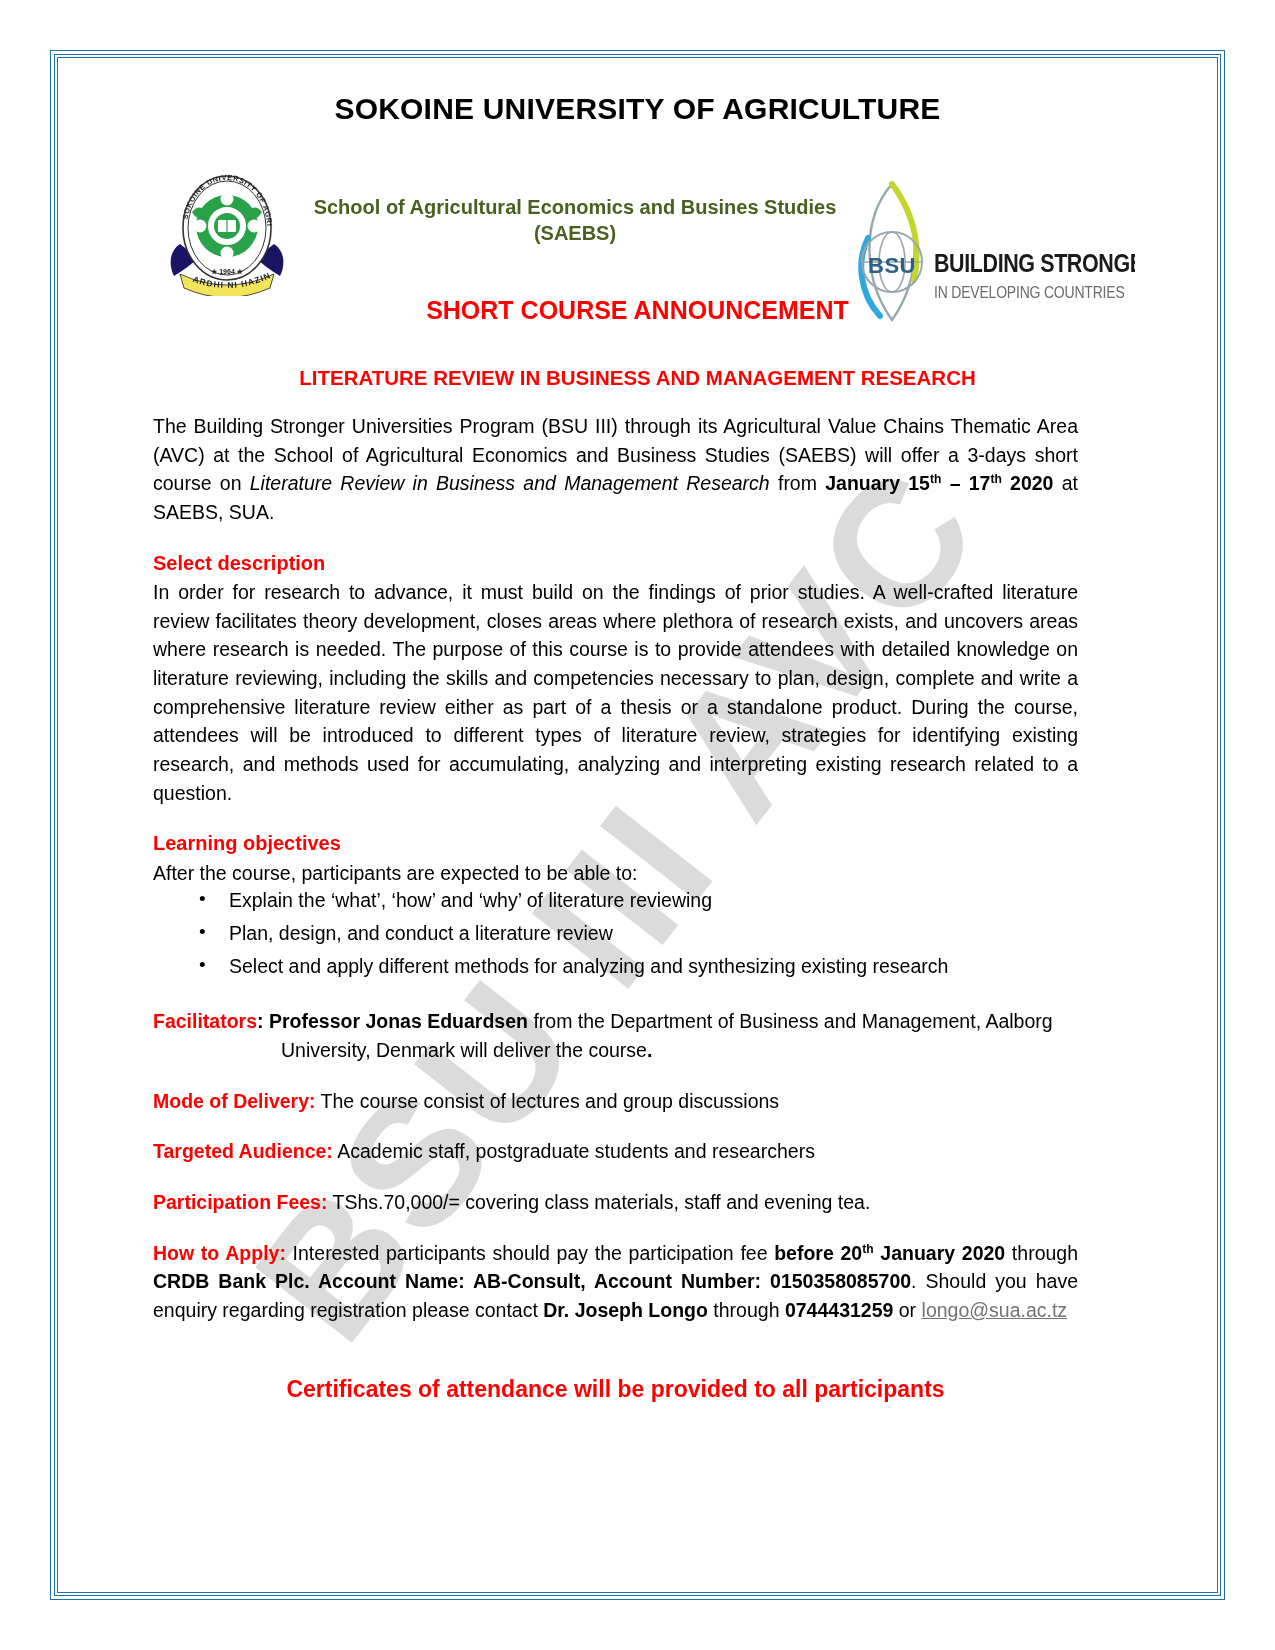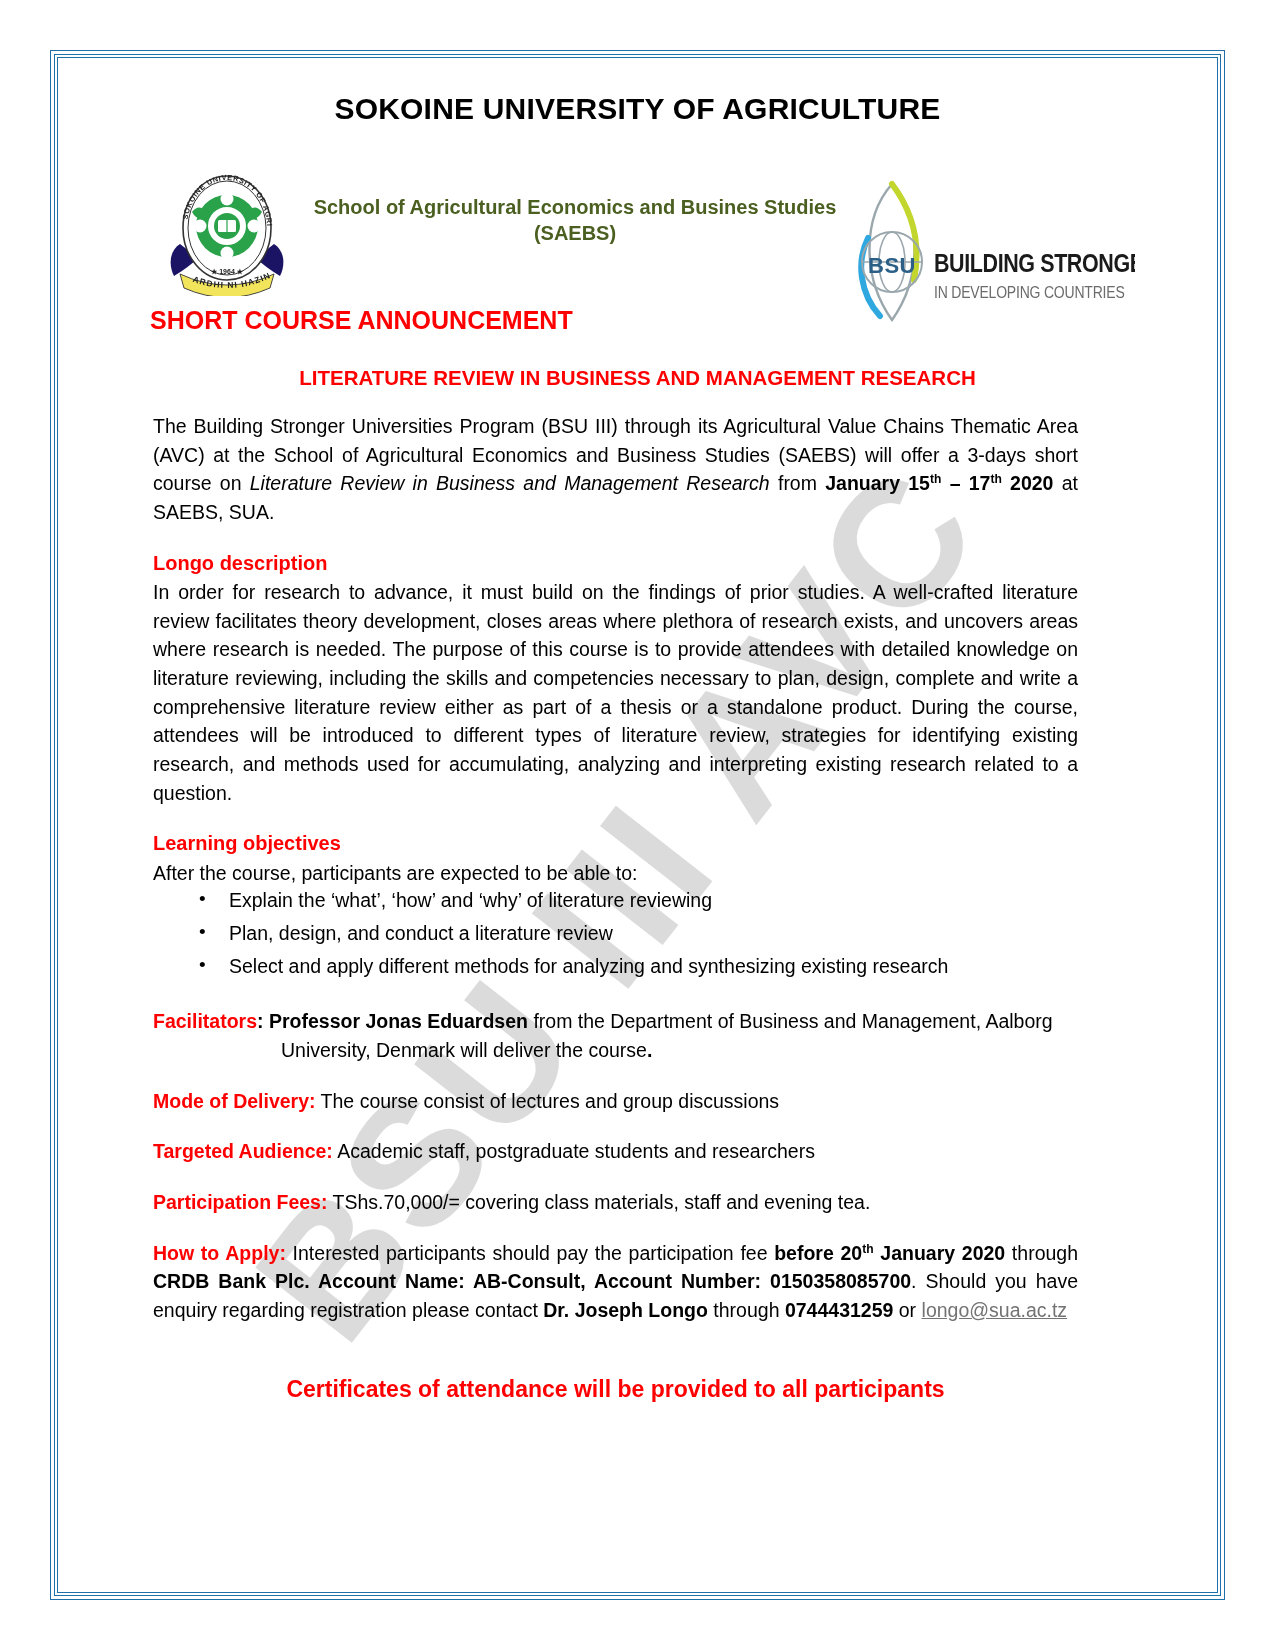--- a/index.html
+++ b/index.html
@@ -111,22 +111,22 @@
   .saebs-line {
     margin-top: 30px;
     font-size: 20px;
     font-weight: bold;
     color: #4A5F20;
     line-height: 1.3;
   }
 
   .announce {
     position: absolute;
-    left: 150px; top: 306px; width: 975px;
-    text-align: left;
+    left: 150px; top: 296px; width: 975px;
+    text-align: center;
     font-size: 25px;
     font-weight: bold;
     color: #FF0000;
   }
   .subtitle {
     position: absolute;
     left: 150px; top: 366px; width: 975px;
     text-align: center;
     font-size: 20.5px;
     font-weight: bold;
@@ -266,21 +266,21 @@
 
   <div class="announce">SHORT COURSE ANNOUNCEMENT</div>
   <div class="subtitle">LITERATURE REVIEW IN BUSINESS AND MANAGEMENT RESEARCH</div>
 
   <div class="body-col">
 
     <p class="just"><span>The Building Stronger Universities Program (BSU III) through its Agricultural Value Chains Thematic Area (AVC) at the School of Agricultural Economics and Business Studies (SAEBS) will offer a 3-days short course on </span><span class="i">Literature Review in Business and Management Research</span><span> from </span><span class="b">January 15</span><sup class="b">th</sup><span class="b"> – 17</span><sup class="b">th</sup><span class="b"> 2020</span><span> at SAEBS, SUA.</span></p>
 
     <div class="gap-md"></div>
 
-    <p class="sec-head">Longo description</p>
+    <p class="sec-head">Select description</p>
     <p class="just">In order for research to advance, it must build on the findings of prior studies. A well-crafted literature review facilitates theory development, closes areas where plethora of research exists, and uncovers areas where research is needed. The purpose of this course is to provide attendees with detailed knowledge on literature reviewing, including the skills and competencies necessary to plan, design, complete and write a comprehensive literature review either as part of a thesis or a standalone product. During the course, attendees will be introduced to different types of literature review, strategies for identifying existing research, and methods used for accumulating, analyzing and interpreting existing research related to a question.</p>
 
     <div class="gap-md"></div>
 
     <p class="sec-head">Learning objectives</p>
     <p class="just">After the course, participants are expected to be able to:</p>
     <ul class="objectives">
       <li>Explain the ‘what’, ‘how’ and ‘why’ of literature reviewing</li>
       <li>Plan, design, and conduct a literature review</li>
       <li>Select and apply different methods for analyzing and synthesizing existing research</li>

